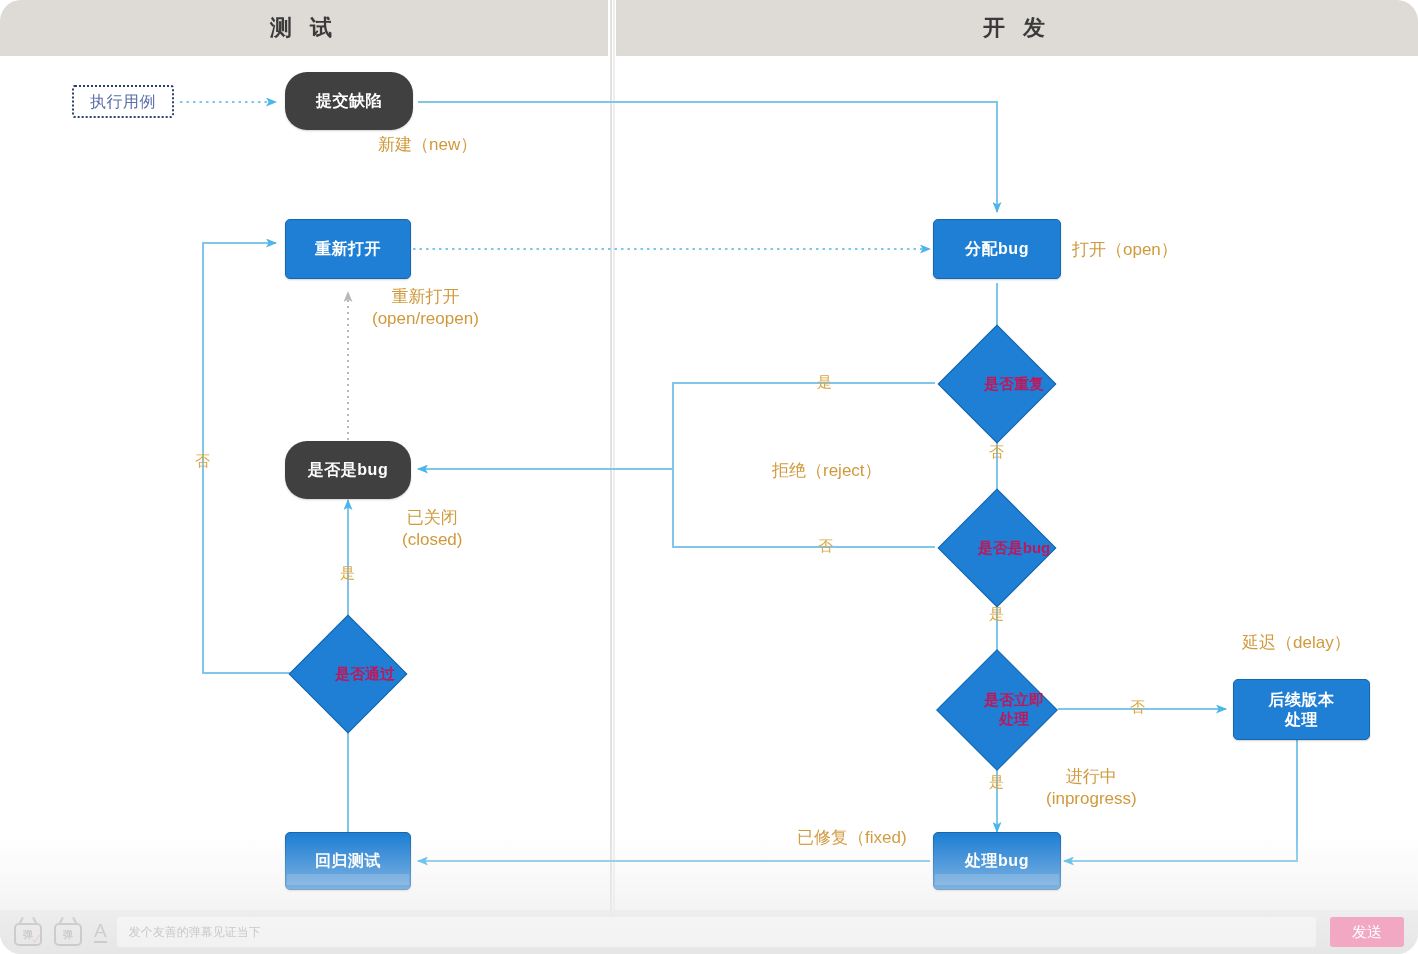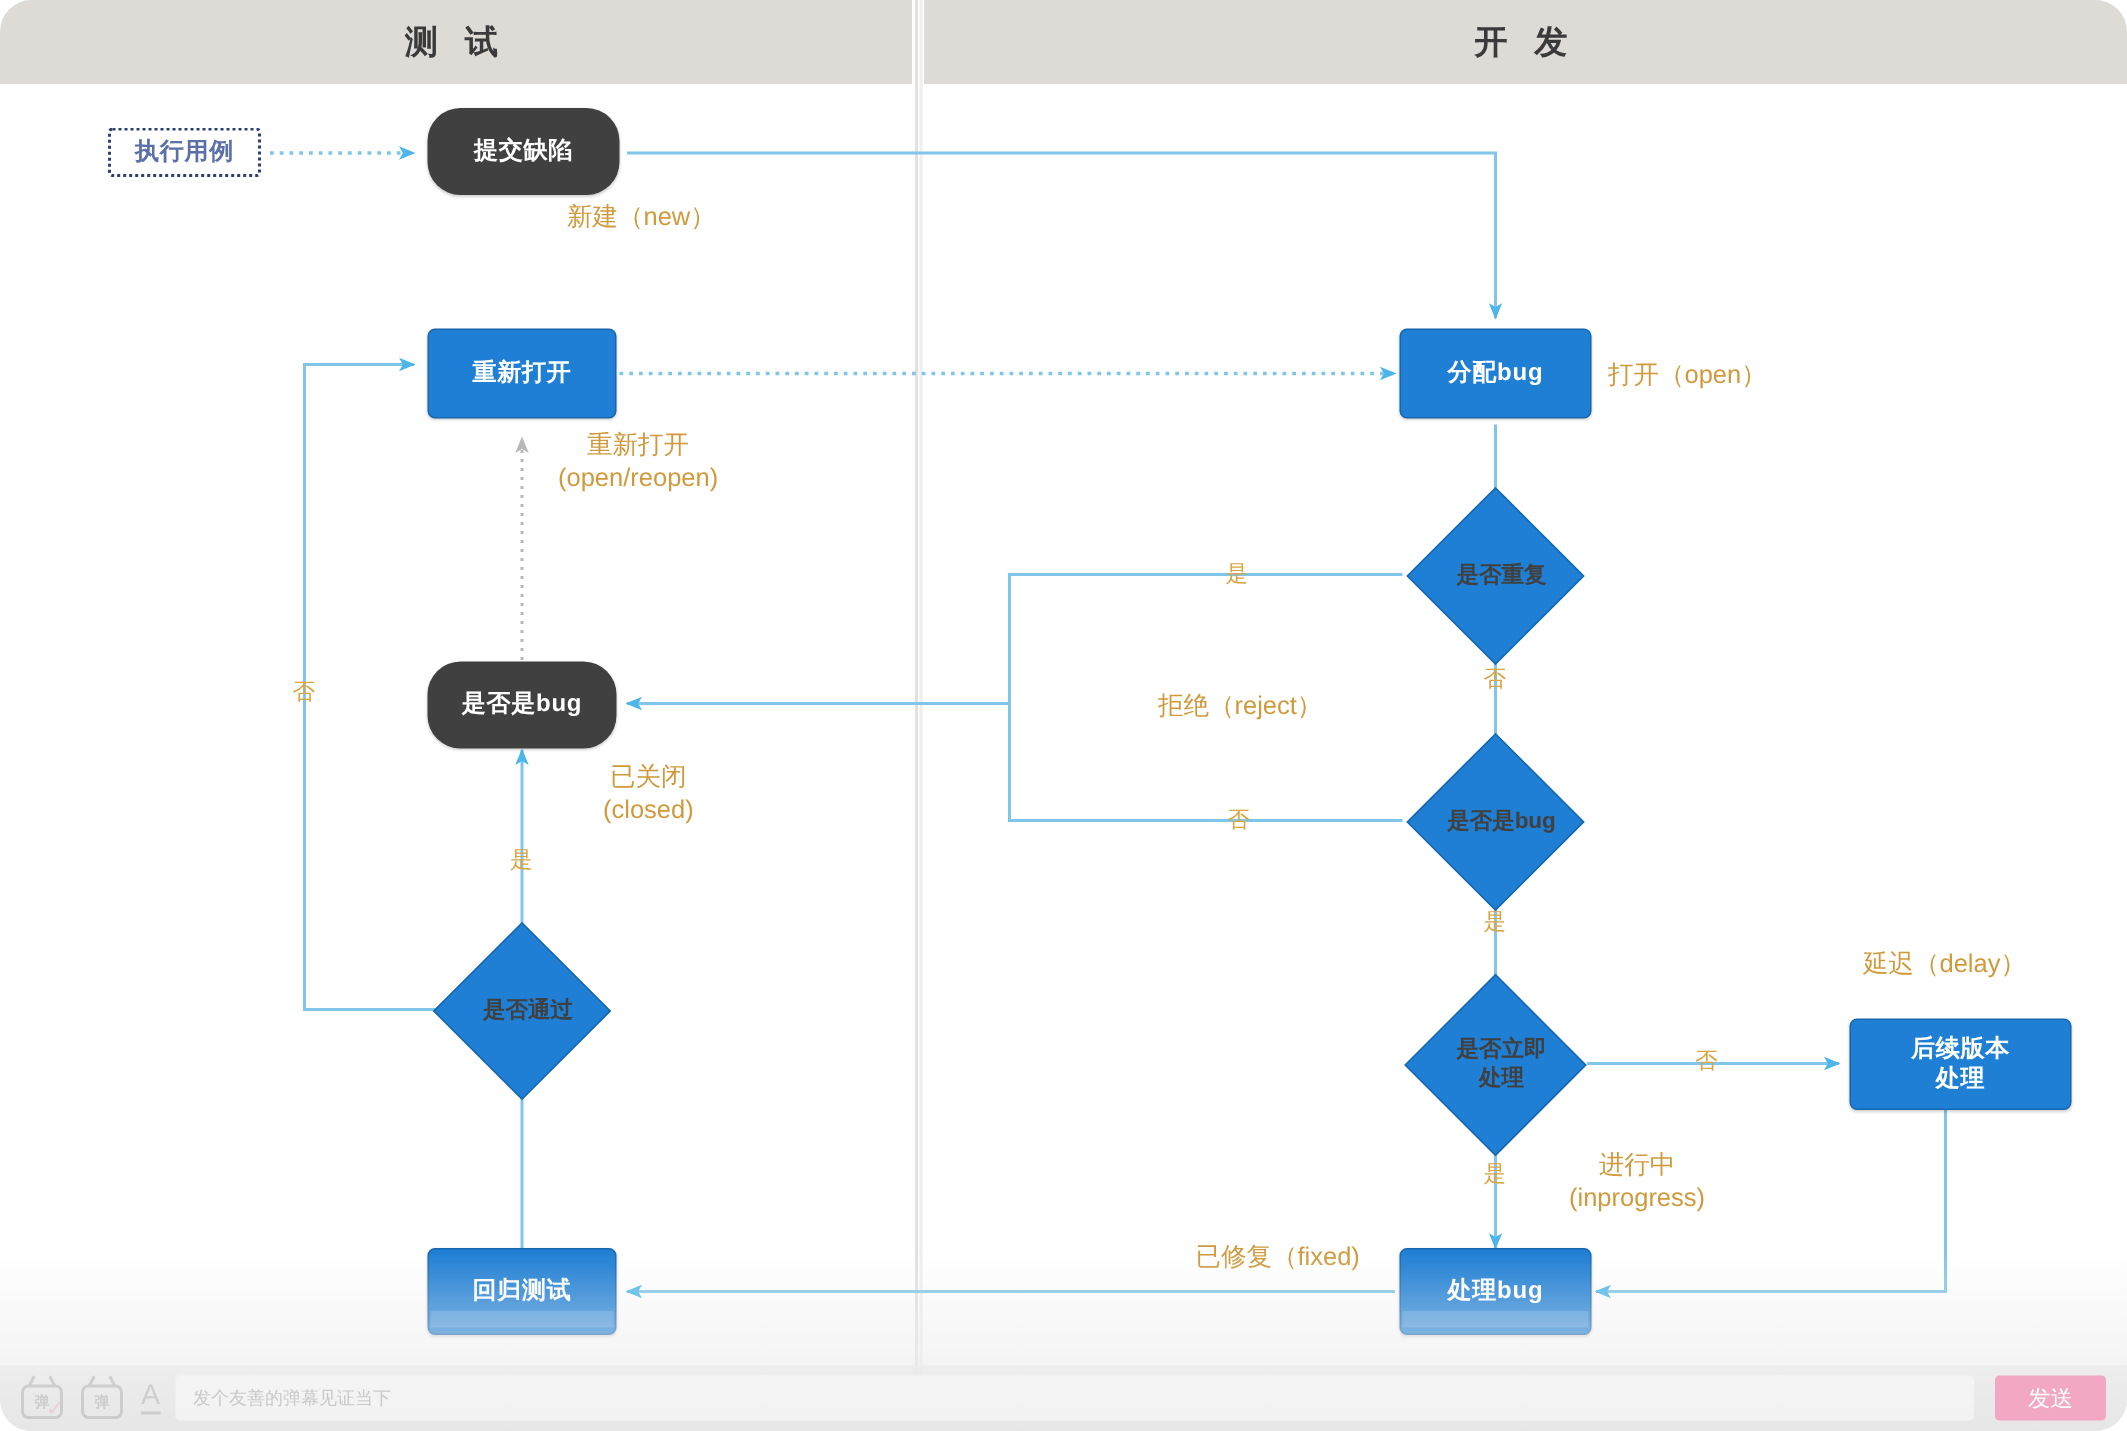--- a/index.html
+++ b/index.html
@@ -58,38 +58,38 @@
   }
   .node-blue.band::after{
     content:"";position:absolute;left:1px;right:1px;bottom:4px;height:11px;
     background:rgba(255,255,255,.16);
     pointer-events:none;
   }
   .node-dashed{
     border:2px dotted #2b3f70;
     background:transparent;
     color:#5b6fa8;
-    font-weight:bold;
+    font-weight:normal;
     font-size:16px;
     border-radius:3px;
   }
   .diamond{
     position:absolute;
   }
   .diamond .dia-shape{
     position:absolute;left:0;top:0;width:100%;height:100%;
     background:#1f7fd4;
     border:1px solid #1667ad;
     transform:rotate(45deg);
     box-sizing:border-box;
   }
   .diamond .dia-label{
-    position:absolute;left:4px;top:0;width:100%;height:100%;
+    position:absolute;left:17px;top:0;width:100%;height:100%;
     display:flex;align-items:center;justify-content:center;
-    color:#404040;font-size:15px;font-weight:bold;line-height:1.25;
+    color:#be185d;font-size:15px;font-weight:bold;line-height:1.25;
     text-align:center;
     font-family:"Liberation Sans","DejaVu Sans",sans-serif;
   }
 
   
   .elabel{
     position:absolute;
     color:#d9a441;
     font-size:15px;
     white-space:nowrap;
@@ -266,21 +266,21 @@
   <div class="diamond" style="left:935px;top:667px;width:124px;height:86px;">
     <div class="dia-shape" style="width:86px;height:86px;left:19px;top:0;"></div>
     <div class="dia-label">
       <div>
         <div>是否立即</div>
         <div>处理</div>
       </div>
     </div>
   </div>
 
-  <div class="node node-blue" style="left:1233px;top:679px;width:148px;height:61px;">
+  <div class="node node-blue" style="left:1233px;top:679px;width:137px;height:61px;">
     <div>
       <div>后续版本</div>
       <div>处理</div>
     </div>
   </div>
 
   <div class="node node-blue band" style="left:933px;top:832px;width:128px;height:58px;position:absolute;">
     <span>处理bug</span>
   </div>
 

